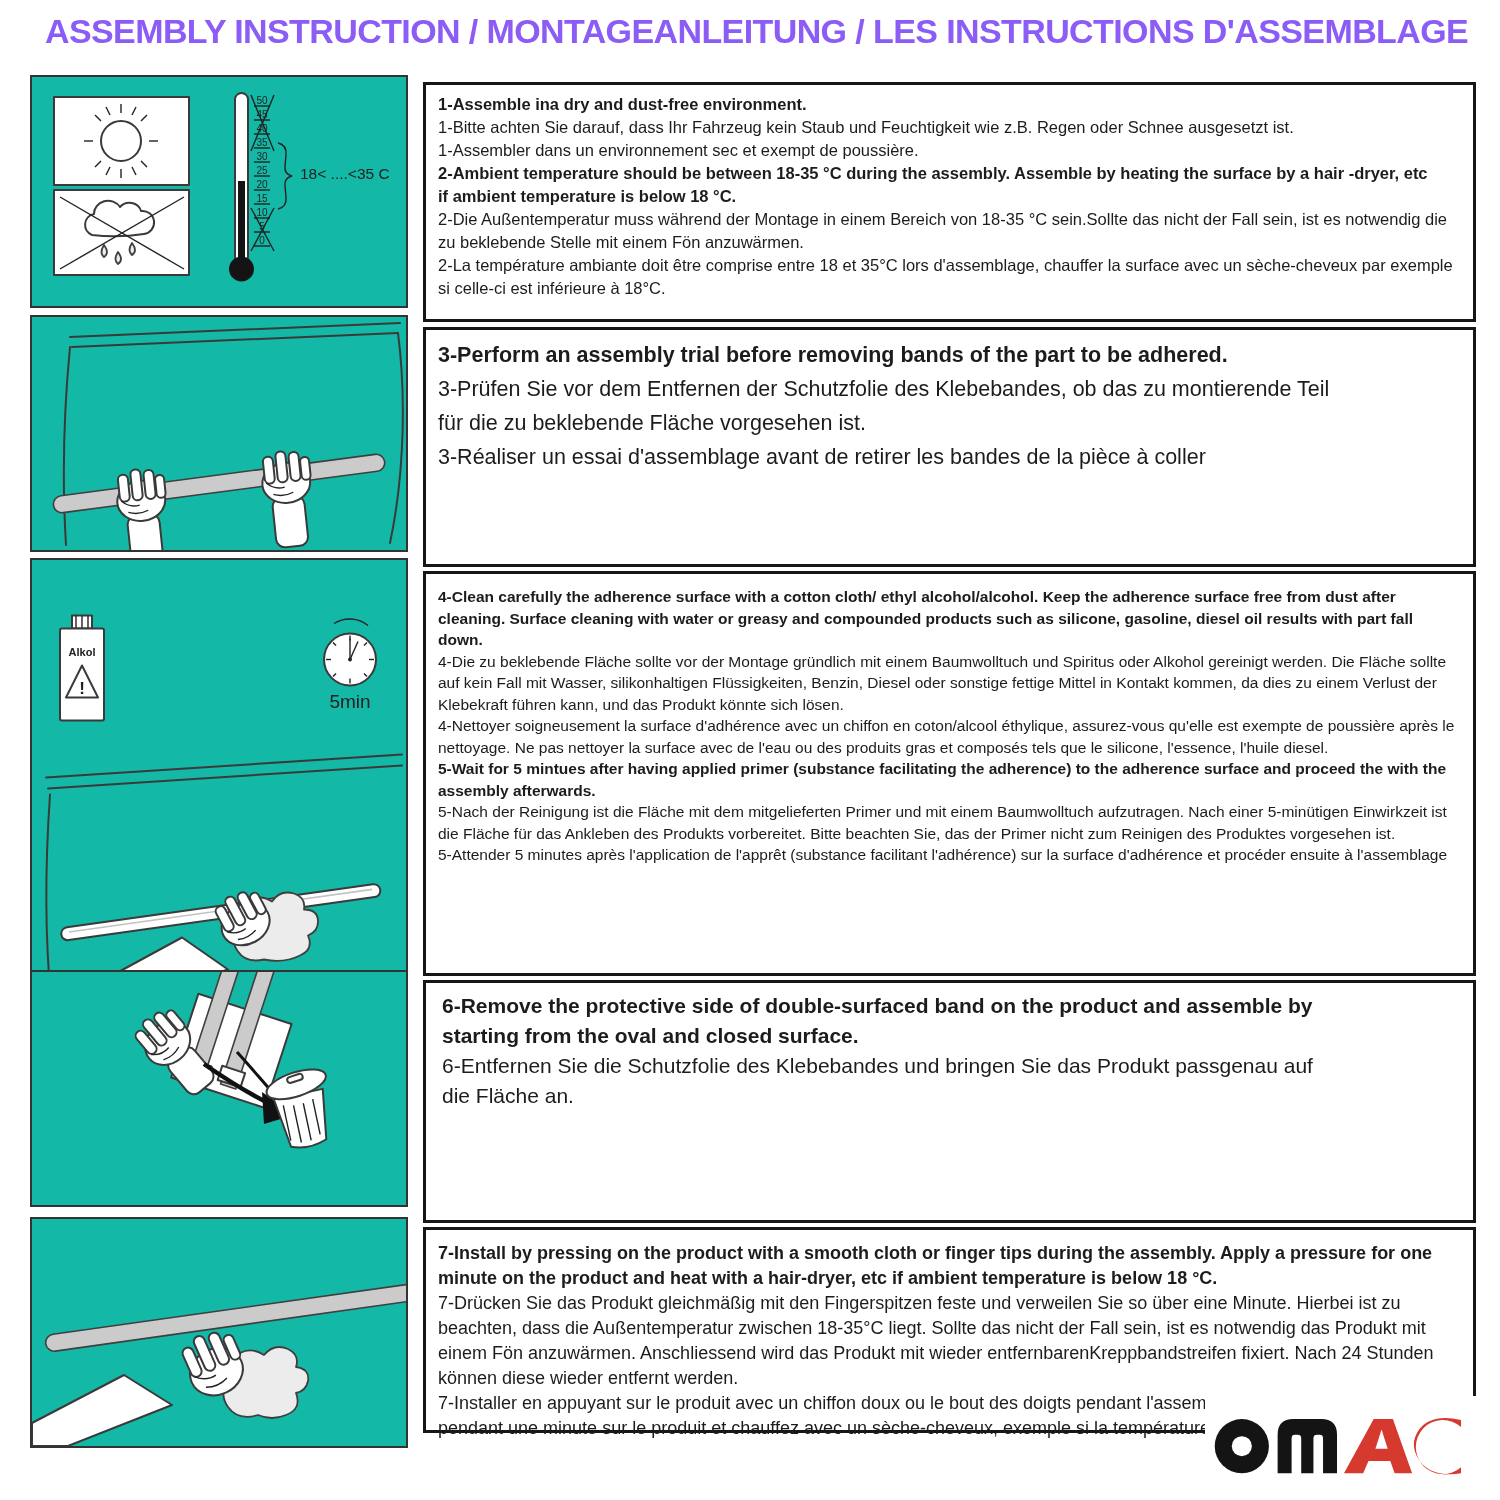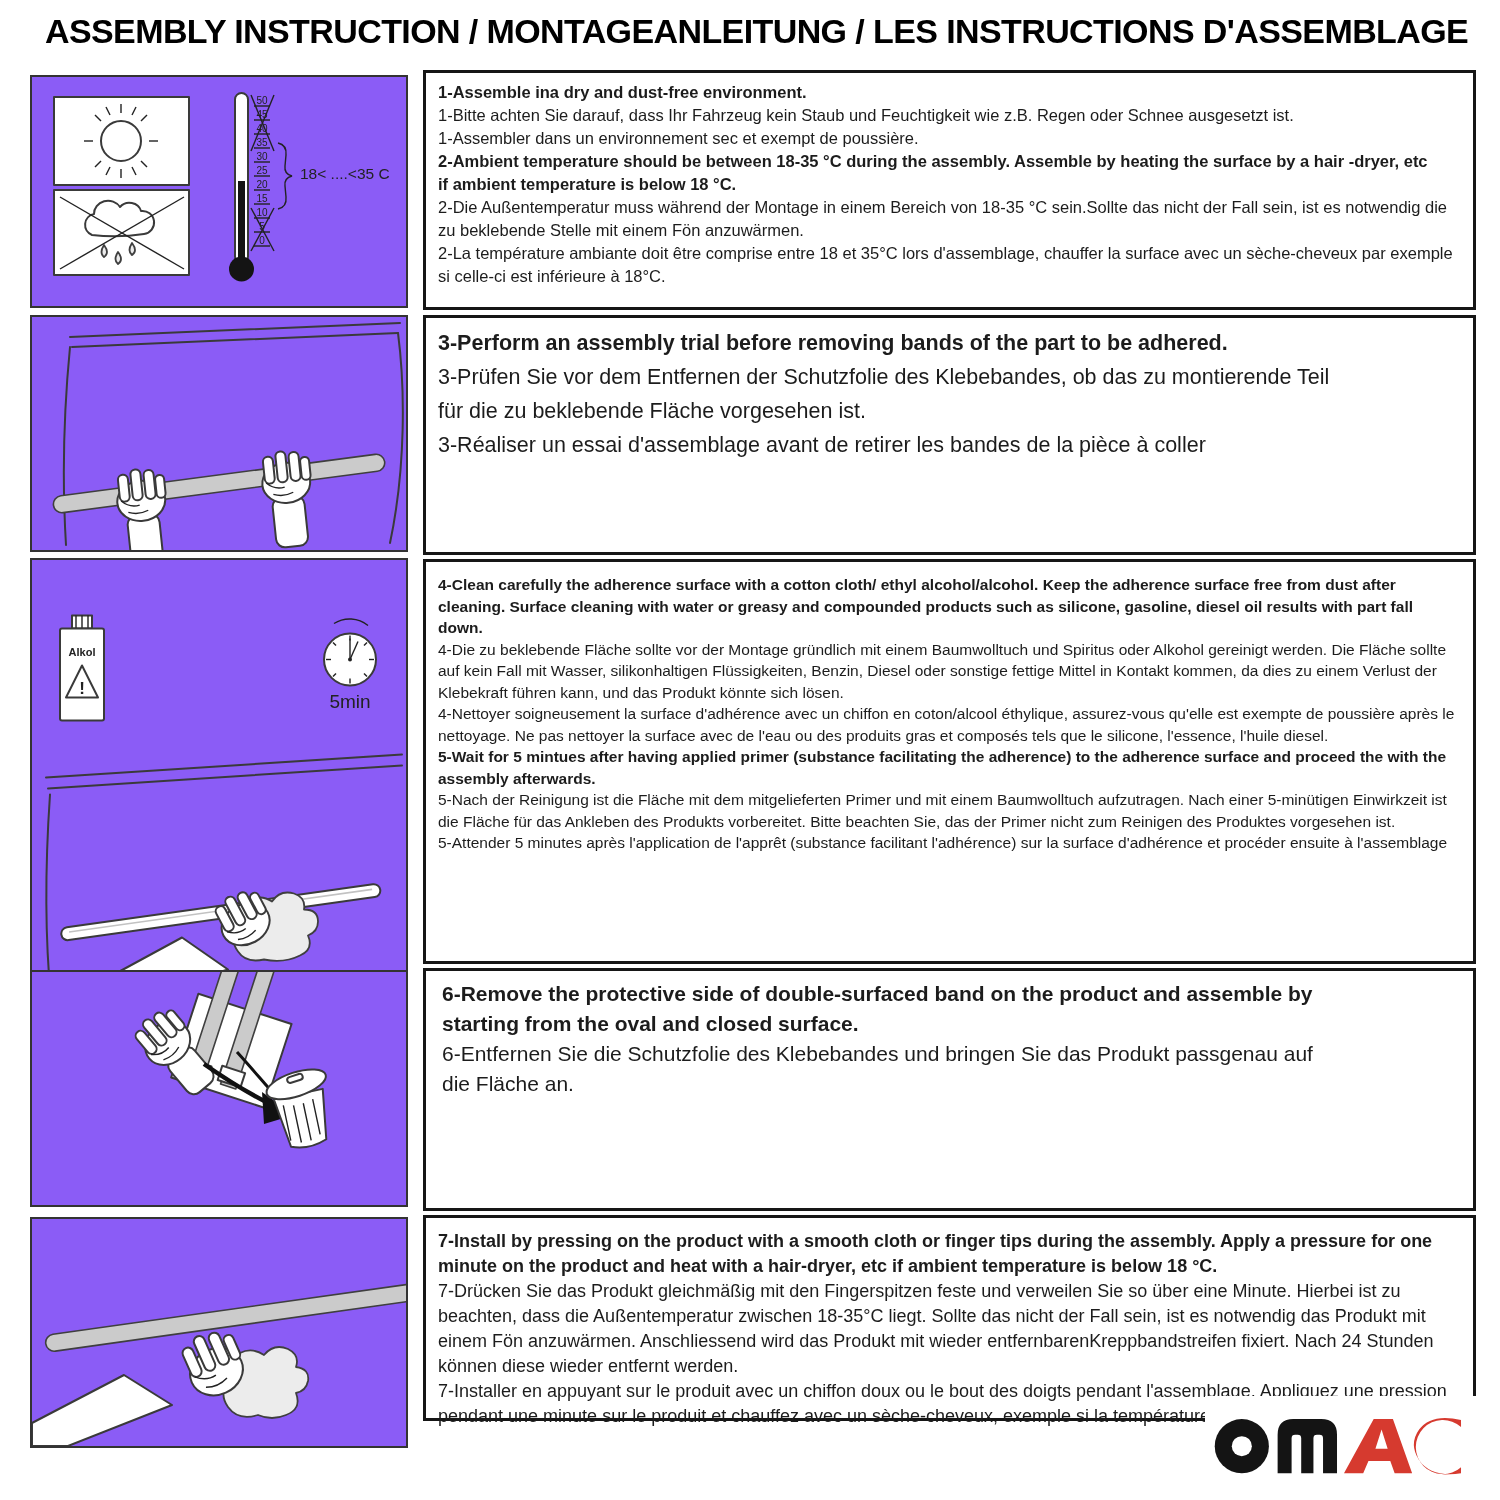--- a/index.html
+++ b/index.html
@@ -1,22 +1,22 @@
 <!DOCTYPE html>
 <html><head>
 <meta charset="utf-8">
 <style>
   html,body{margin:0;padding:0;background:#fff;}
   .page{position:relative;width:1500px;height:1500px;background:#fff;overflow:hidden;
         font-family:"Liberation Sans", sans-serif;color:#1c1c1c;}
   .title{position:absolute;left:45px;top:12px;font-size:34px;font-weight:bold;
-         letter-spacing:-0.6px;color:#000000;white-space:nowrap;}
-  .ibox{position:absolute;left:30px;width:378px;border:2px solid #333;background:#8b5cf6;box-sizing:border-box;}
+         letter-spacing:-0.6px;color:#8b5cf6;white-space:nowrap;}
+  .ibox{position:absolute;left:30px;width:378px;border:2px solid #333;background:#14b8a6;box-sizing:border-box;}
   .tbox{position:absolute;left:423px;width:1053px;border:3px solid #161616;background:#fff;
-        box-sizing:border-box;padding:8px 14px 6px 12px;}
+        box-sizing:border-box;padding:8px 14px 6px 12px;margin-top:12px;}
   .tbox p{margin:0;}
   .b{font-weight:bold;}
   .t17{font-size:16.5px;line-height:23px;}
   .t21{font-size:21.5px;line-height:34px;}
   .t16{font-size:15.5px;line-height:21.5px;}
   .t20{font-size:21px;line-height:30px;}
   .t18{font-size:18px;line-height:25px;}
   .gap1{margin-top:22px;}
   .gap2{margin-top:19px;}
   .mw990{max-width:990px;}

